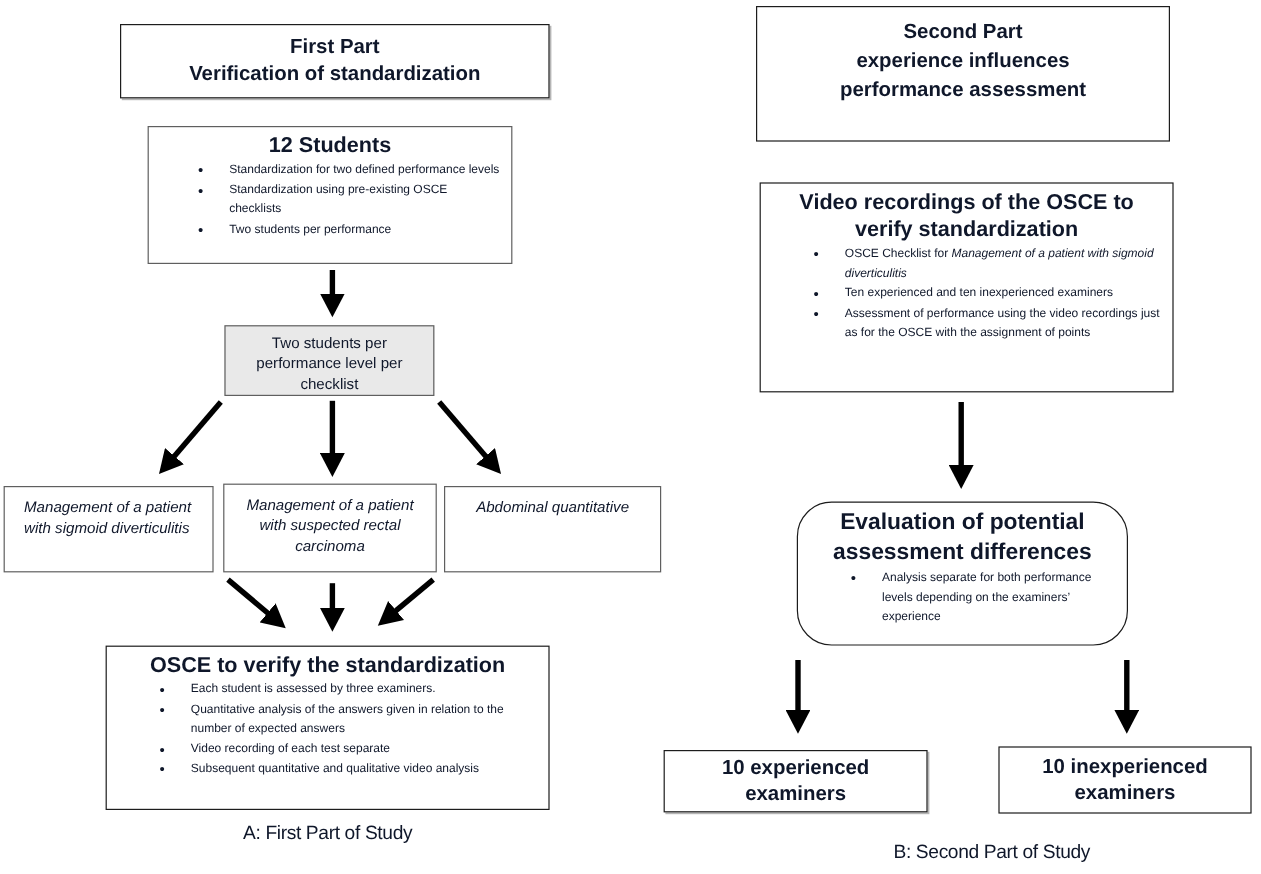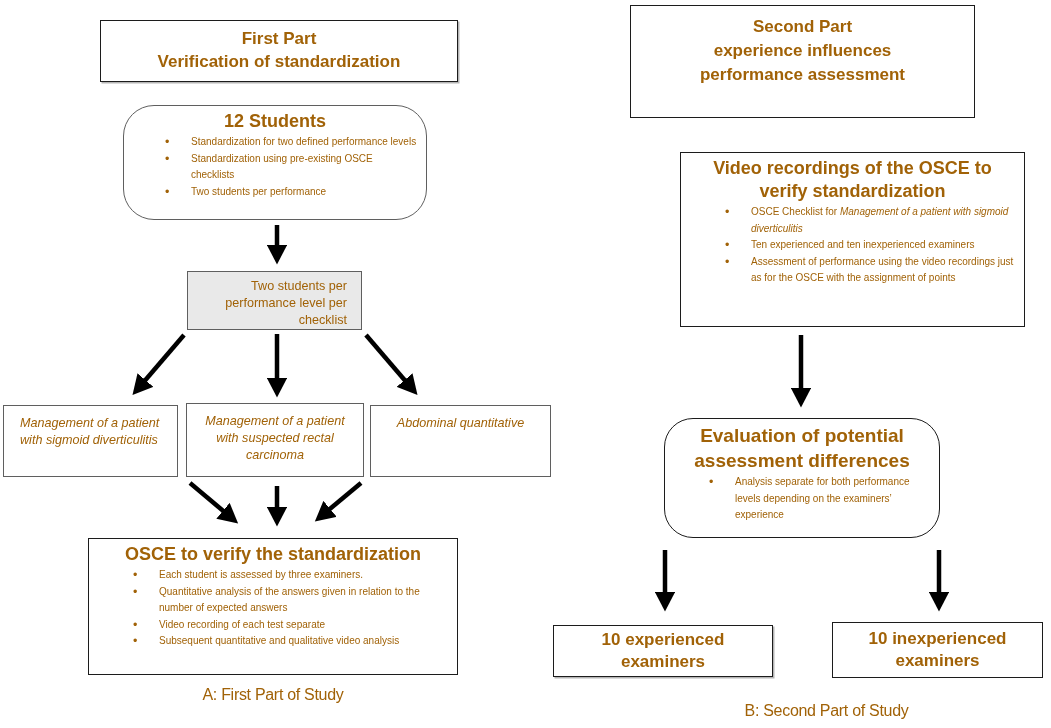--- a/index.html
+++ b/index.html
@@ -2,21 +2,21 @@
 <html><head>
 <meta charset="utf-8">
 <style>
   html, body { margin: 0; padding: 0; background: #ffffff; }
   #canvas {
     position: relative;
     width: 1051px;
     height: 728px;
     background: #ffffff;
     font-family: "Liberation Sans", sans-serif;
-    color: #a16207;
+    color: #0f172a;
     overflow: hidden;
   }
   .box {
     position: absolute;
     background: #ffffff;
     border: 1.5px solid #1c1c1c;
     box-sizing: border-box;
     overflow: hidden;
   }
   .thin { border: 1px solid #5f5f5f; }
@@ -117,30 +117,30 @@
     </g>
   </svg>
 
   <div>
 
     <div class="box hdr shadowed" style="left:100px; top:20px; width:358px; height:62px; padding-top:6px;">
       <span class="line">First Part</span>
       <span class="line">Verification of standardization</span>
     </div>
 
-    <div class="box thin" style="left:123px; top:105px; width:304px; height:115px;border-radius:31px;">
+    <div class="box thin" style="left:123px; top:105px; width:304px; height:115px;">
       <span class="title">12 Students</span>
       <div class="bullets bullets-narrow">
         <div class="bullet">Standardization for two defined performance levels</div>
         <div class="bullet">Standardization using pre-existing OSCE checklists</div>
         <div class="bullet">Two students per performance</div>
       </div>
     </div>
 
-    <div class="box thin grey-fill small-center" style="left:187px; top:271px; width:175px; height:59px; padding-left:14px; padding-right:14px;text-align:right;">
+    <div class="box thin grey-fill small-center" style="left:187px; top:271px; width:175px; height:59px; padding-left:14px; padding-right:14px;">
       <span>Two students per performance level per checklist</span>
     </div>
 
     <div class="box thin italic-box" style="left:3px; top:405px; width:175px; height:72px; padding-left:16px;">
       <span>Management of a patient with sigmoid diverticulitis</span>
     </div>
 
     <div class="box thin italic-box center" style="left:186px; top:403px; width:178px; height:74px;">
       <span>Management of a patient with suspected rectal carcinoma</span>
     </div>
@@ -163,21 +163,21 @@
   </div>
 
   <div>
 
     <div class="box hdr" style="left:630px; top:5px; width:345px; height:113px; padding-top:9px; line-height:24px;">
       <span class="line">Second Part</span>
       <span class="line">experience influences</span>
       <span class="line">performance assessment</span>
     </div>
 
-    <div class="box" style="left:633px; top:152px; width:345px; height:175px;margin-left:47px;">
+    <div class="box" style="left:633px; top:152px; width:345px; height:175px;">
       <span class="title" style="padding:0 26px;">Video recordings of the OSCE to verify standardization</span>
       <div class="bullets">
         <div class="bullet">
           <span>OSCE Checklist for </span><em>Management of a patient with sigmoid diverticulitis</em>
         </div>
         <div class="bullet">Ten experienced and ten inexperienced examiners</div>
         <div class="bullet">Assessment of performance using the video recordings just as for the OSCE with the assignment of points</div>
       </div>
     </div>
 

